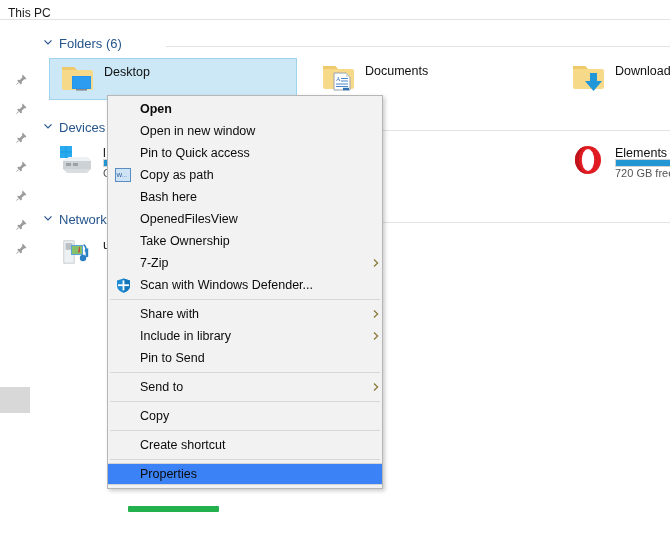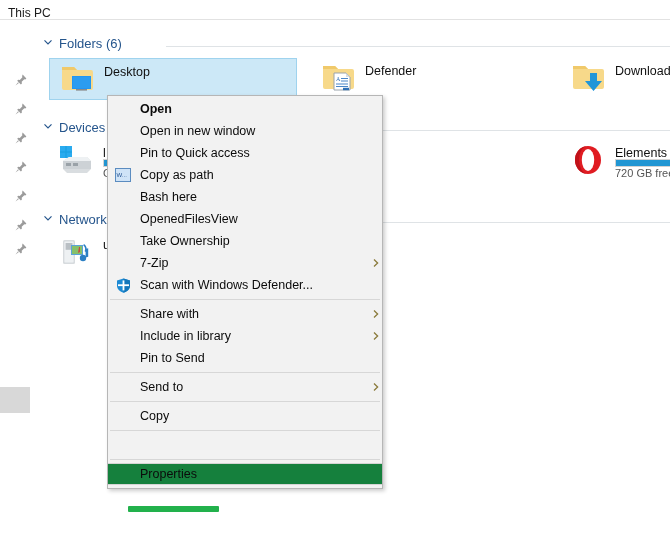--- a/index.html
+++ b/index.html
@@ -153,21 +153,21 @@
     display: flex;
     align-items: center;
     padding-left: 6px;
     padding-right: 0;
     font-size: 12.5px;
     color: #0b0b0b;
     white-space: nowrap;
     cursor: default;
   }
   .ctxitem.hover {
-    background: #15803d;
+    background: #3b82f6;
     border-top: 1px solid #d4d4d4;
     border-bottom: 1px solid #d4d4d4;
     height: 22px;
     box-sizing: border-box;
   }
   .ctxitem.bold .ctxlabel { font-weight: bold; }
   .ctxicon {
     width: 18px; height: 16px;
     margin-right: 6px;
     flex: 0 0 auto;
@@ -303,21 +303,21 @@
         <path d="M15 12h12l4 4v13H15z" fill="#ffffff" stroke="#9aa3ab" stroke-width="1"></path>
         <path d="M27 12l4 4h-4z" fill="#d8dde2"></path>
         <text x="17" y="20" font-size="6" fill="#2f6fb5" font-family="Liberation Serif, serif">A</text>
         <rect x="22" y="17" width="7" height="1" fill="#4a86c8"></rect>
         <rect x="22" y="19.5" width="7" height="1" fill="#4a86c8"></rect>
         <rect x="17" y="22.5" width="12" height="1" fill="#4a86c8"></rect>
         <rect x="17" y="25" width="12" height="1" fill="#4a86c8"></rect>
         <rect x="24" y="26.8" width="6" height="2.4" fill="#2f6fb5"></rect>
       </svg>
     </span>
-    <span class="tile-label">Defender</span>
+    <span class="tile-label">Documents</span>
   </div>
 
   <div class="tile" style="left:525px; top:38px; width:180px">
     <span class="tile-icon">
       <svg width="38" height="34" viewBox="0 0 38 34">
         <path d="M4 5h12l3 3h14a2 2 0 0 1 2 2v16a2 2 0 0 1-2 2H6a2 2 0 0 1-2-2z" fill="#f7d98a"></path>
         <path d="M4 5h12l3 3H4z" fill="#f0c96a"></path>
         <path d="M21 12h7v8h5l-8.5 10L16 20h5z" fill="#2196d8"></path>
       </svg>
     </span>
@@ -507,20 +507,21 @@
 
   <div class="ctxitem">
     <span class="ctxicon"></span>
     <span class="ctxlabel">Copy</span>
   </div>
 
   <div class="ctxsep"></div>
 
   <div class="ctxitem">
     <span class="ctxicon"></span>
+    <span class="ctxlabel">Create shortcut</span>
   </div>
 
   <div class="ctxsep"></div>
 
   <div class="ctxitem hover">
     <span class="ctxicon"></span>
     <span class="ctxlabel">Properties</span>
   </div>
 
 </div>

